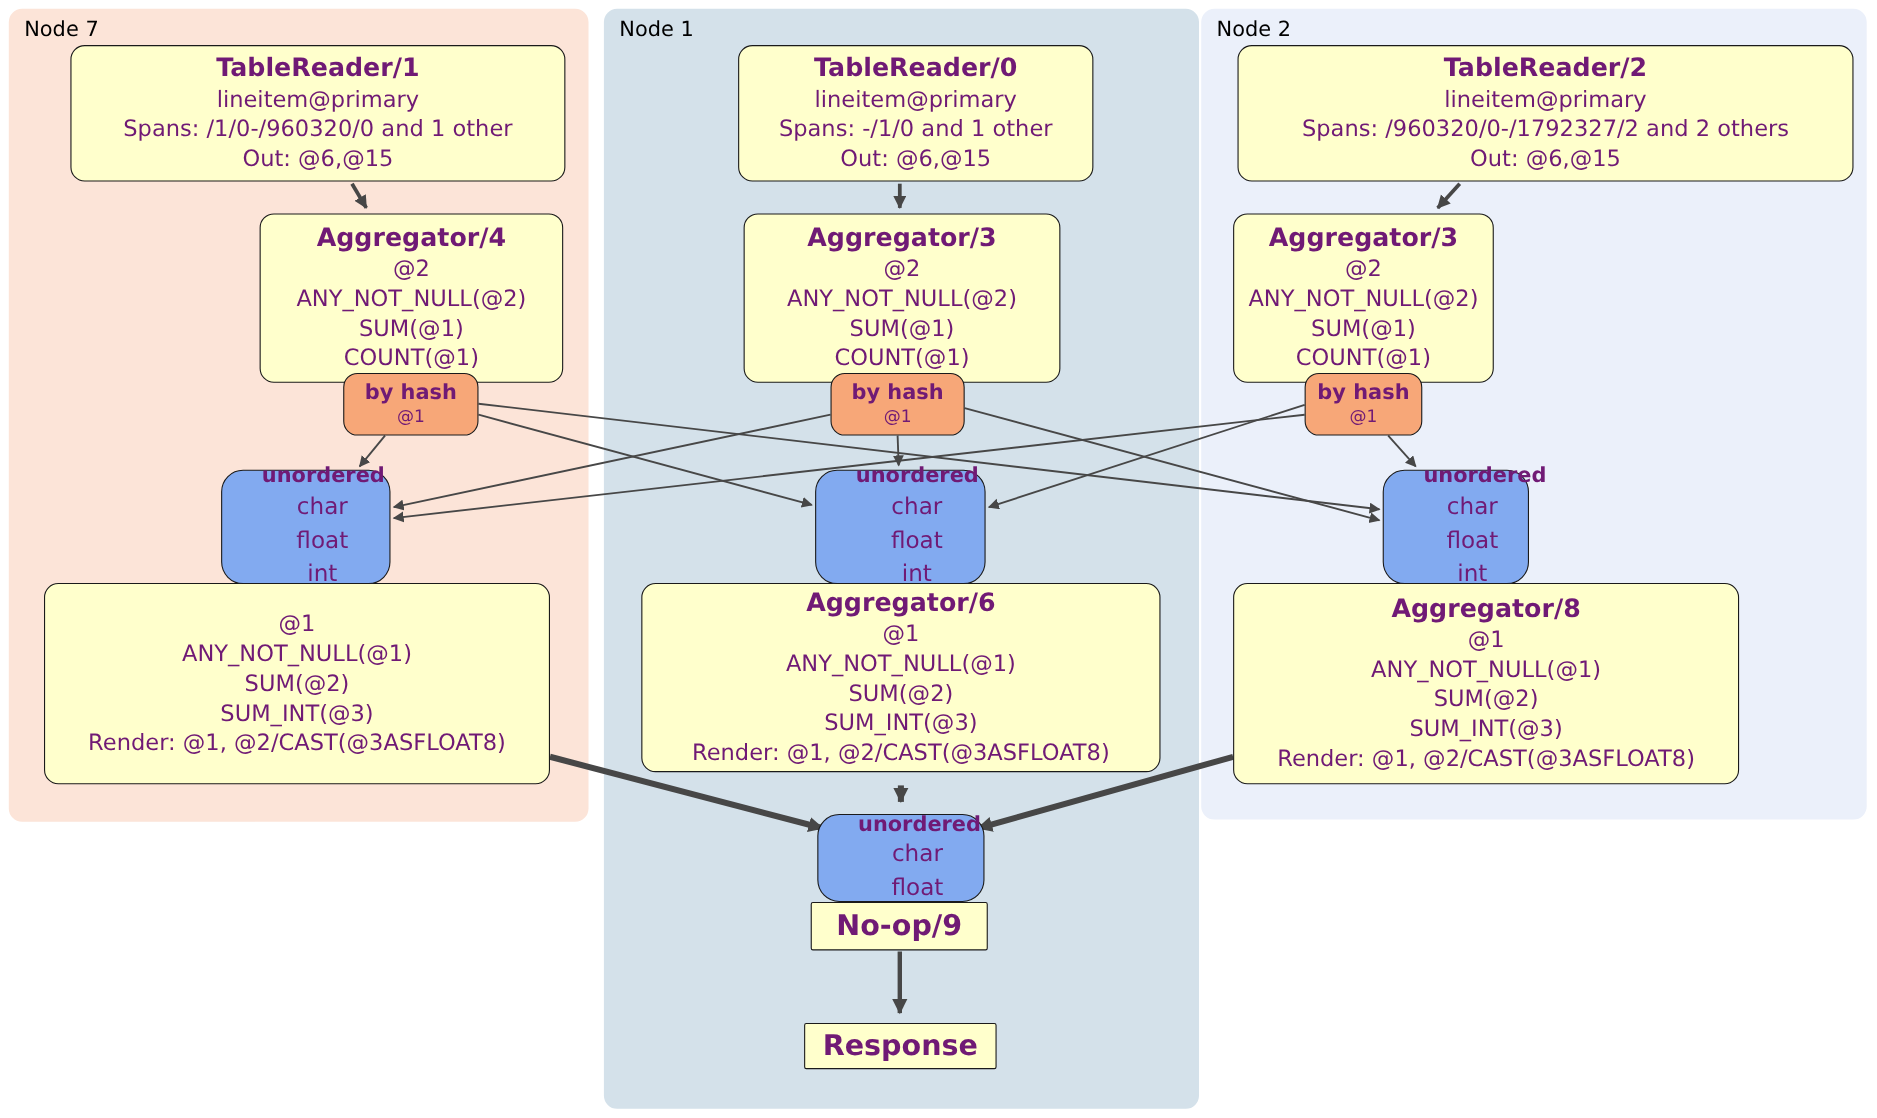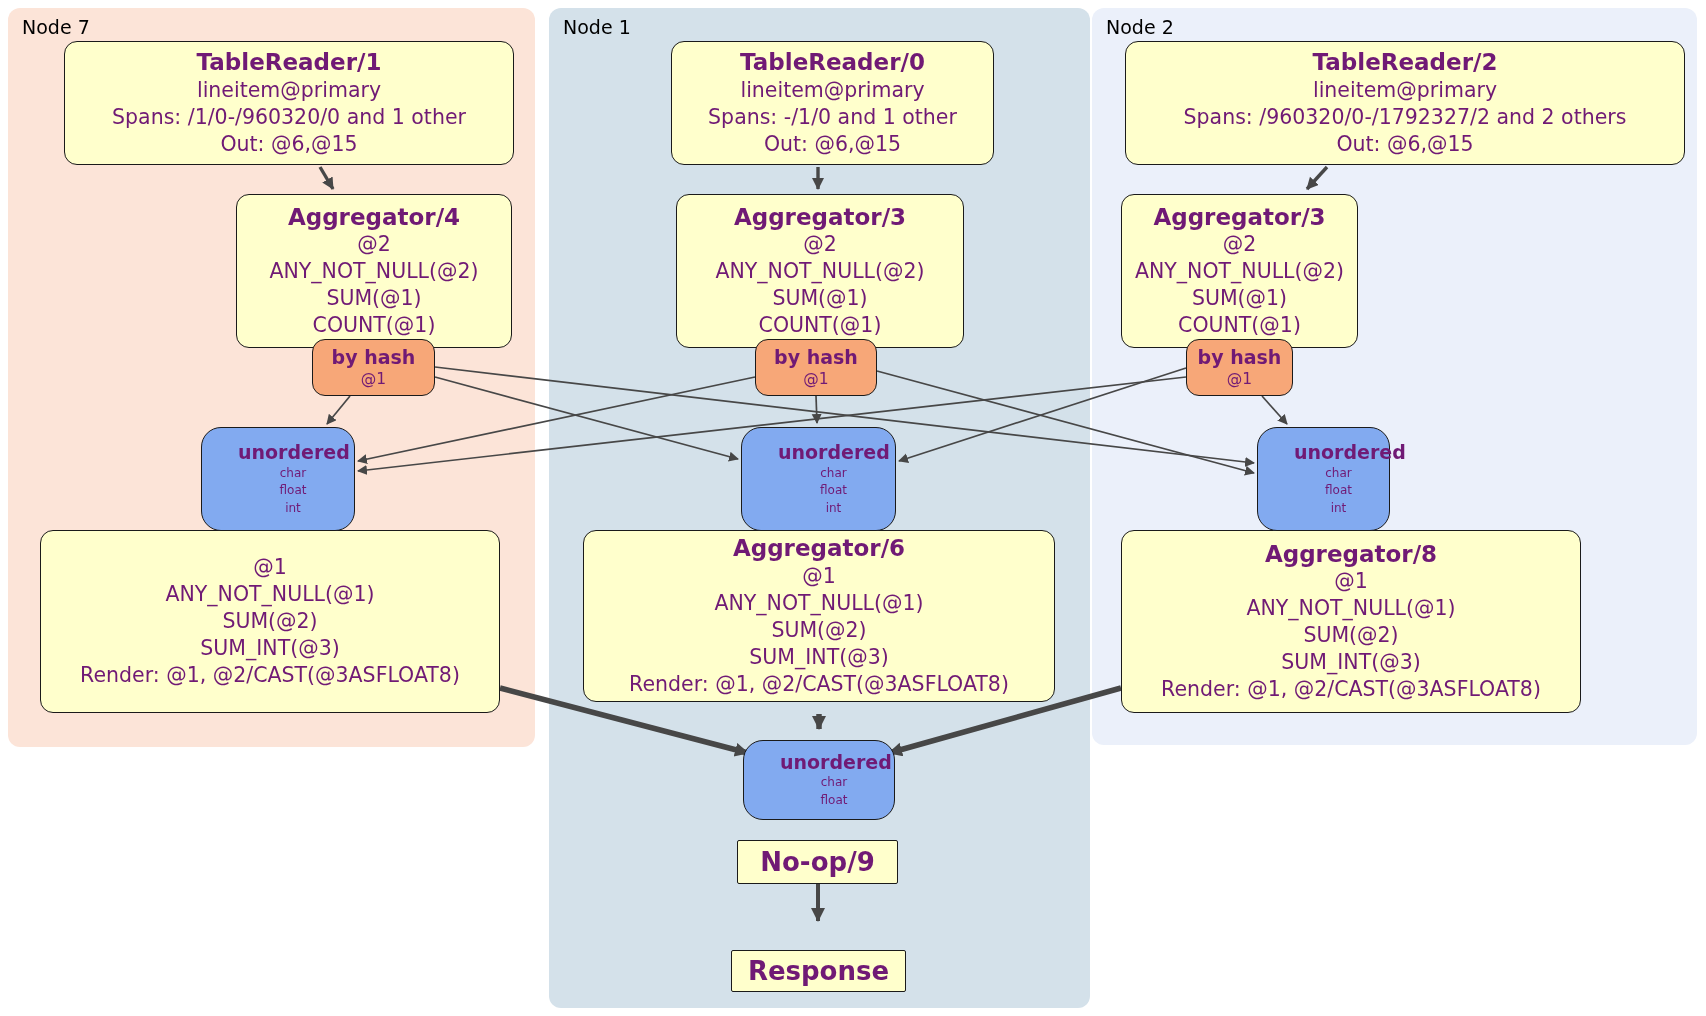--- a/index.html
+++ b/index.html
@@ -39,24 +39,24 @@
     border-radius:13px; z-index:3;
   }
   .router .title { font-size:19px; }
   .router .ln    { font-size:15.5px; line-height:1.25; }
 
   .sync {
     background:var(--sync-bg,#82aaf0);
     border-radius:20px; z-index:3;padding-left:36px;
   }
   .sync .title { font-size:19px; }
-  .sync .ln    { font-size:12px; line-height:1.45; }
+  .sync .ln    { font-size:21px; line-height:1.45; }
 
   .terminal .title { font-size:26px; }
-  .terminal { border-radius:2px;margin-top:20px; }
+  .terminal { border-radius:2px; }
 
   
   #b-tr1  { left:64px;   top:41px;  width:450px; height:124px; }
   #b-tr0  { left:671px;  top:41px;  width:323px; height:124px; }
   #b-tr2  { left:1125px; top:41px;  width:560px; height:124px; }
   #b-agg4 { left:236px;  top:194px; width:276px; height:154px; }
   #b-agg3 { left:676px;  top:194px; width:288px; height:154px; }
   #b-agg5 { left:1121px; top:194px; width:237px; height:154px; }
   #b-hash3{ left:312px;  top:339px; width:123px; height:57px; }
   #b-hash1{ left:755px;  top:339px; width:122px; height:57px; }

